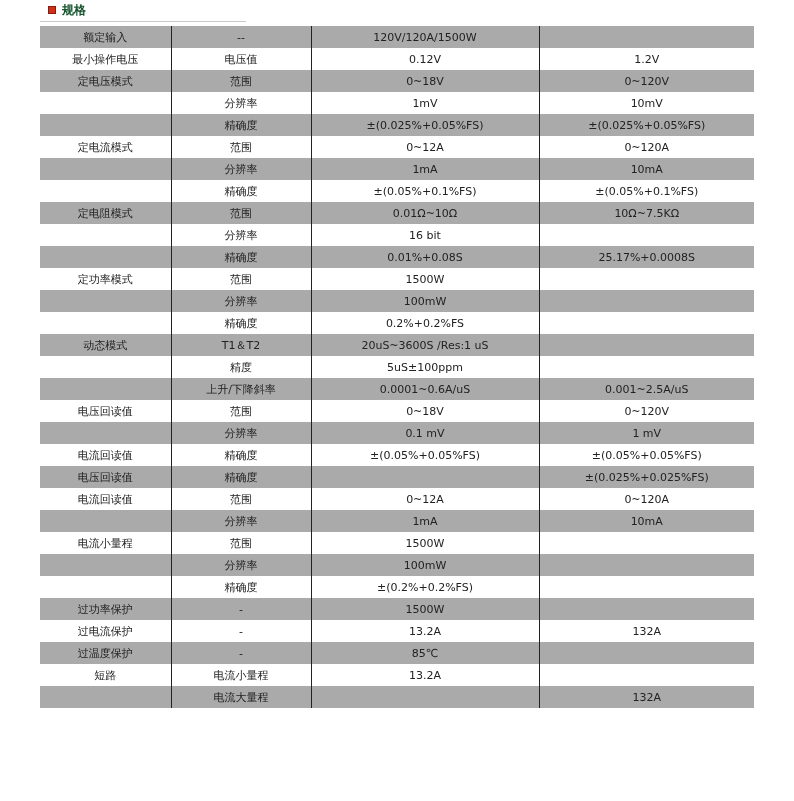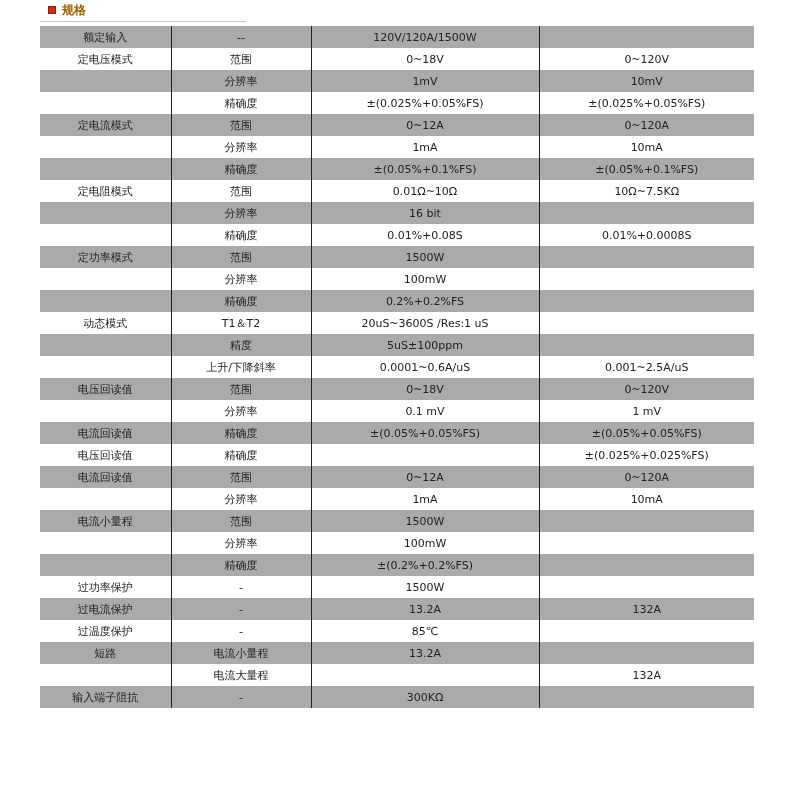--- a/index.html
+++ b/index.html
@@ -2,21 +2,21 @@
 <html><head>
 <meta charset="utf-8">
 <style>
   html, body { margin: 0; padding: 0; background: #ffffff; }
   body { width: 794px; height: 801px; position: relative; overflow: hidden;
          font-family: "DejaVu Sans", "Liberation Sans", sans-serif; color: #222; }
   .section-head { position: absolute; left: 40px; top: 0; width: 206px; height: 21px;
                   border-bottom: 1px solid #c8c8c8; }
   .marker { position: absolute; left: 8px; top: 6px; width: 6px; height: 6px;
             background: #d0301a; border: 1px solid #8a1a0a; }
-  .section-title { position: absolute; left: 22px; top: 2px; font-size: 12px; font-weight: bold; color: #a16207; }
+  .section-title { position: absolute; left: 22px; top: 2px; font-size: 12px; font-weight: bold; color: #14532d; }
   table.spec { position: absolute; left: 40px; top: 26px; width: 714px;
                border-collapse: collapse; table-layout: fixed; }
   table.spec td { height: 22px; padding: 0; font-size: 11px; text-align: center;
                   vertical-align: middle; white-space: nowrap; overflow: hidden; }
   table.spec tr:nth-child(odd) td { background: #aaaaaa; }
   table.spec tr:nth-child(even) td { background: #ffffff; }
   table.spec td.c1, table.spec td.c2, table.spec td.c3 { border-right: 1px solid #222; }
   col.w1 { width: 131px; } col.w2 { width: 140px; } col.w3 { width: 228px; } col.w4 { width: 215px; }
 </style>
 </head>
@@ -35,20 +35,26 @@
       <col class="w4">
     </colgroup>
   <tbody id="spec-body">
       <tr>
     <td class="c1">额定输入</td>
     <td class="c2">--</td>
     <td class="c3">120V/120A/1500W</td>
     <td class="c4"></td>
   </tr>
       <tr>
+    <td class="c1">最小操作电压</td>
+    <td class="c2">电压值</td>
+    <td class="c3">0.12V</td>
+    <td class="c4">1.2V</td>
+  </tr>
+      <tr>
     <td class="c1">定电压模式</td>
     <td class="c2">范围</td>
     <td class="c3">0~18V</td>
     <td class="c4">0~120V</td>
   </tr>
       <tr>
     <td class="c1"></td>
     <td class="c2">分辨率</td>
     <td class="c3">1mV</td>
     <td class="c4">10mV</td>
@@ -86,21 +92,21 @@
       <tr>
     <td class="c1"></td>
     <td class="c2">分辨率</td>
     <td class="c3">16 bit</td>
     <td class="c4"></td>
   </tr>
       <tr>
     <td class="c1"></td>
     <td class="c2">精确度</td>
     <td class="c3">0.01%+0.08S</td>
-    <td class="c4">0.01%+0.0008S</td>
+    <td class="c4">25.17%+0.0008S</td>
   </tr>
       <tr>
     <td class="c1">定功率模式</td>
     <td class="c2">范围</td>
     <td class="c3">1500W</td>
     <td class="c4"></td>
   </tr>
       <tr>
     <td class="c1"></td>
     <td class="c2">分辨率</td>
@@ -208,20 +214,14 @@
     <td class="c2">电流小量程</td>
     <td class="c3">13.2A</td>
     <td class="c4"></td>
   </tr>
       <tr>
     <td class="c1"></td>
     <td class="c2">电流大量程</td>
     <td class="c3"></td>
     <td class="c4">132A</td>
   </tr>
-      <tr>
-    <td class="c1">输入端子阻抗</td>
-    <td class="c2">-</td>
-    <td class="c3">300KΩ</td>
-    <td class="c4"></td>
-  </tr>
     </tbody>
 </table>
 
 </body></html>

